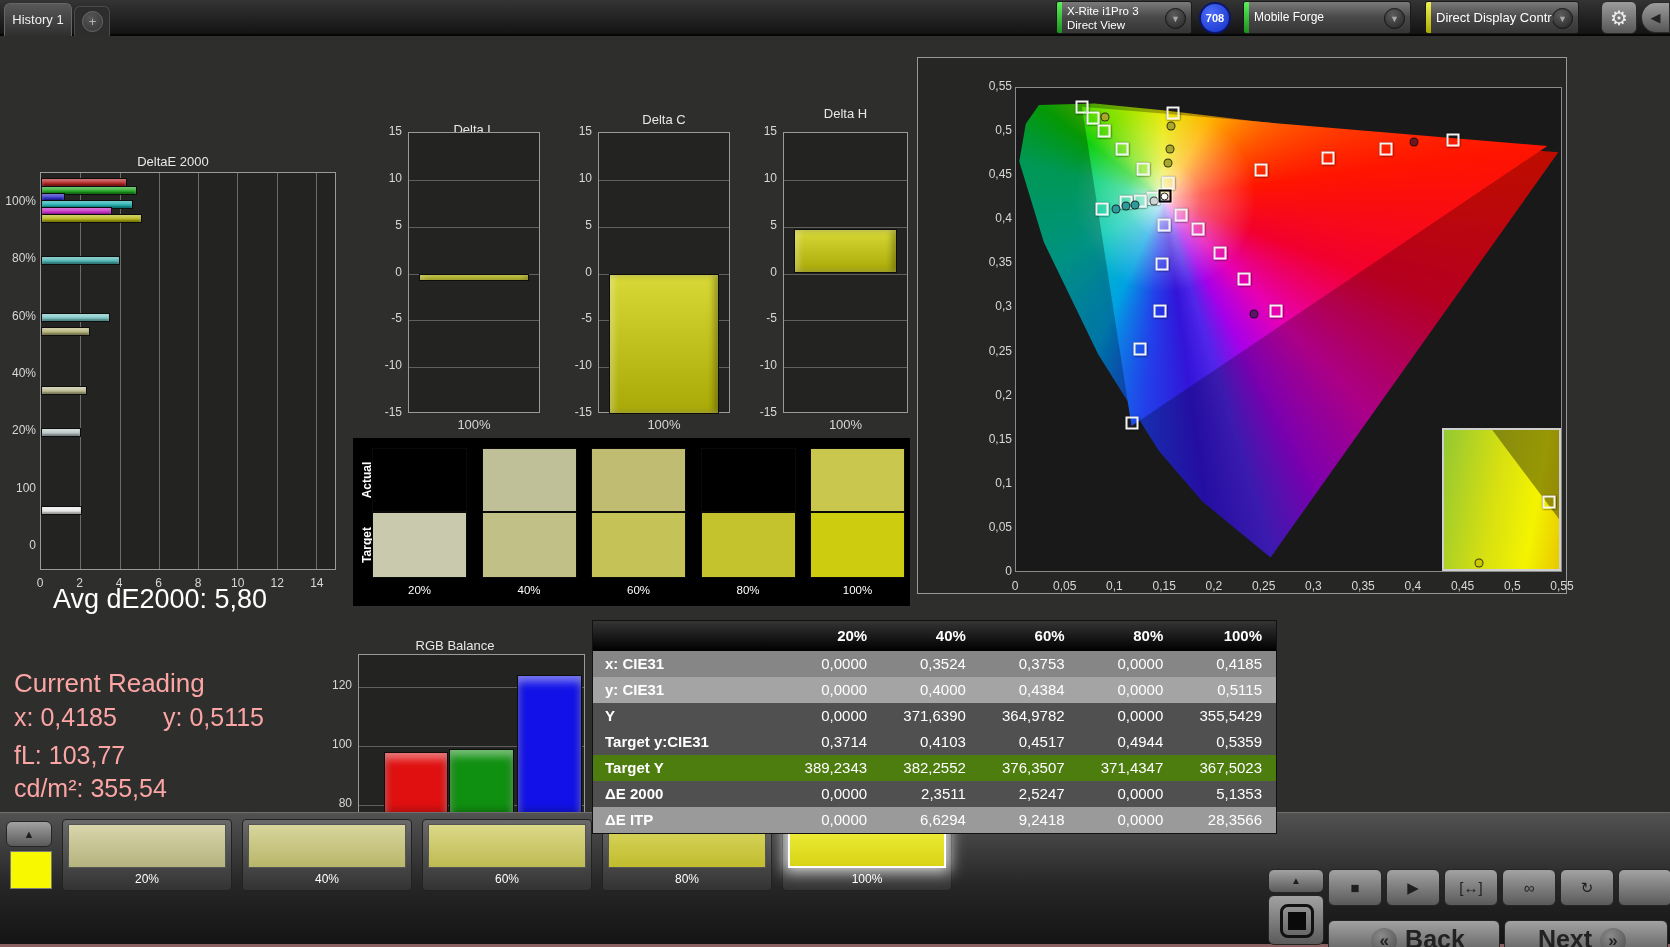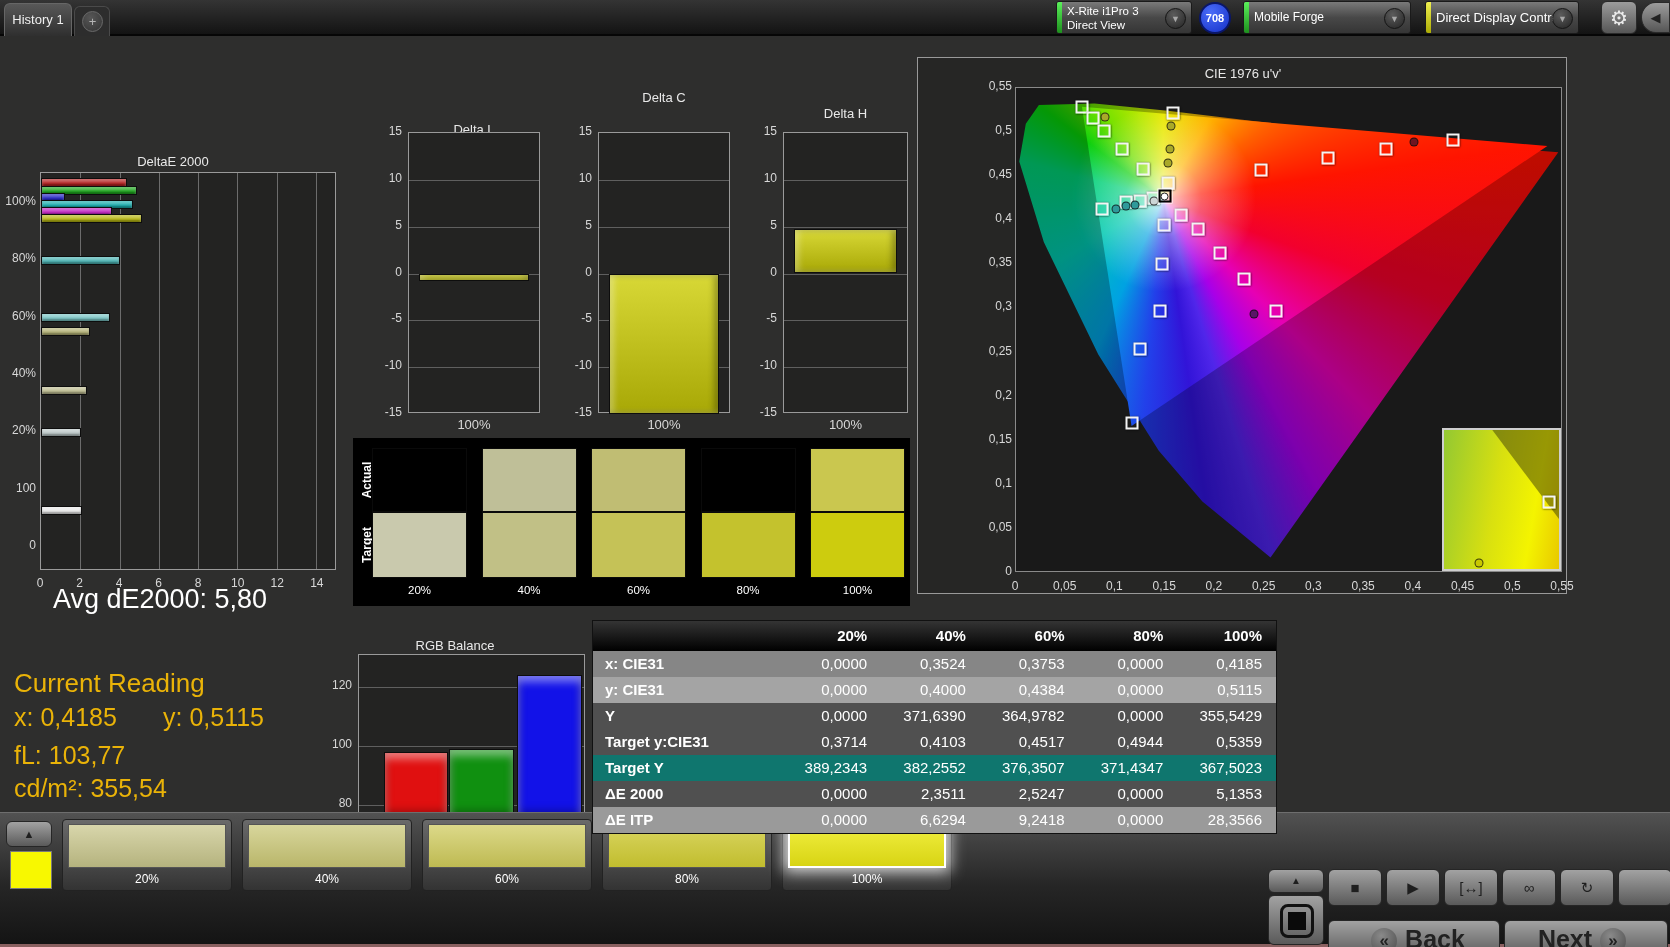--- a/index.html
+++ b/index.html
@@ -87,21 +87,21 @@
         background:#fff; border:1px solid #222; transform:translate(-50%,-50%); }
   .dot { position:absolute; width:9px; height:9px; border-radius:50%; border:1.5px solid rgba(10,10,10,0.75);
         transform:translate(-50%,-50%); }
   #cie-inset { position:absolute; left:426px; top:340px; width:119px; height:143px; border:2px solid #cfcfcf;
         background:linear-gradient(100deg, #93c832, #d8e010 45%, #f4f400 75%, #e8c800 100%); }
   #cie-inset .shade { position:absolute; inset:0; clip-path:polygon(42% 0, 100% 0, 100% 64%);
         background:rgba(60,60,8,0.5); }
 
   
   .stat-big { position:absolute; width:320px; text-align:center; font-size:27px; color:#fff; }
-  .stat-med { position:absolute; font-size:25px; color:#eab308; }
+  .stat-med { position:absolute; font-size:25px; color:#fca5a5; }
 
   
   #dtable { position:absolute; left:592px; top:620px; width:685px; z-index:5;
             border:1px solid #111; background:#151515; }
   .trow { display:flex; height:26px; }
   .trow.head { height:30px; background:linear-gradient(#343434,#000); }
   .tcell { font-size:15px; line-height:26px; color:#fff; padding-right:14px; text-align:right;
            white-space:nowrap; overflow:hidden; }
   .trow.head .tcell { font-weight:bold; line-height:30px; font-size:15px; }
   .tcell.lab { width:190px; text-align:left; padding-left:12px; font-weight:bold; }
@@ -221,21 +221,21 @@
         <div class="vbar" style="left: 8%; width: 84%; top: 140.5px; height: 7.49333px; background: linear-gradient(rgb(216, 216, 54), rgb(168, 168, 6));"></div>
       </div>
       <div class="tick" style="left: 368px; top: 124px; width: 34px; text-align: right;">15</div>
       <div class="tick" style="left: 368px; top: 170.833px; width: 34px; text-align: right;">10</div>
       <div class="tick" style="left: 368px; top: 217.667px; width: 34px; text-align: right;">5</div>
       <div class="tick" style="left: 368px; top: 264.5px; width: 34px; text-align: right;">0</div>
       <div class="tick" style="left: 368px; top: 311.333px; width: 34px; text-align: right;">-5</div>
       <div class="tick" style="left: 368px; top: 358.167px; width: 34px; text-align: right;">-10</div>
       <div class="tick" style="left: 368px; top: 405px; width: 34px; text-align: right;">-15</div>
       <div class="tick" style="left: 388px; top: 417px; width: 172px; text-align: center; font-size: 13px;">100%</div>
-      <div class="ctitle" style="left: 568px; top: 90px; width: 192px;">Delta C</div>
+      <div class="ctitle" style="left: 568px; top: 112px; width: 192px;">Delta C</div>
       <div class="plot" style="left: 598px; top: 132px; width: 132px; height: 281px;">
         <div class="grid-h" style="top: 46.8333px;"></div>
         <div class="grid-h" style="top: 93.6667px;"></div>
         <div class="grid-h" style="top: 140.5px;"></div>
         <div class="grid-h" style="top: 187.333px;"></div>
         <div class="grid-h" style="top: 234.167px;"></div>
         <div class="vbar" style="left: 8%; width: 84%; top: 140.5px; height: 140.5px; background: linear-gradient(rgb(216, 216, 54), rgb(168, 168, 6));"></div>
       </div>
       <div class="tick" style="left: 558px; top: 124px; width: 34px; text-align: right;">15</div>
       <div class="tick" style="left: 558px; top: 170.833px; width: 34px; text-align: right;">10</div>
@@ -278,21 +278,20 @@
       <div class="strip-lab" style="left: 238px; top: 146px;">60%</div>
       <div class="strip-cell" style="left: 347.5px; top: 10px; height: 64px; background: rgb(0, 0, 0);"></div>
       <div class="strip-cell" style="left: 347.5px; top: 74px; height: 66px; background: rgb(196, 194, 45);"></div>
       <div class="strip-lab" style="left: 347.5px; top: 146px;">80%</div>
       <div class="strip-cell" style="left: 457px; top: 10px; height: 64px; background: rgb(202, 199, 79);"></div>
       <div class="strip-cell" style="left: 457px; top: 74px; height: 66px; background: rgb(205, 204, 14);"></div>
       <div class="strip-lab" style="left: 457px; top: 146px;">100%</div>
     </div>
 
   <div id="cie-panel">
-    <div class="ctitle" style="left:0; top:8px; width:650px;">CIE 1976 u'v'</div>
     <div id="cie-plot">
       <div class="cie-colors" id="cie-horseshoe"></div>
       <div class="cie-colors" id="cie-triangle"></div>
       <div id="cie-markers">
           <div class="sq" style="left: 66.187px; top: 18.915px;"></div>
           <div class="sq" style="left: 77.127px; top: 30.07px;"></div>
           <div class="sq" style="left: 88.067px; top: 43.165px;"></div>
           <div class="sq" style="left: 106.118px; top: 61.11px;"></div>
           <div class="sq" style="left: 126.904px; top: 80.995px;"></div>
           <div class="sq" style="left: 156.989px; top: 25.22px;"></div>
@@ -422,21 +421,21 @@
         <div class="tcell val">355,5429</div>
       </div>
       <div class="trow" style="background: rgb(80, 80, 80);">
         <div class="tcell lab">Target y:CIE31</div>
         <div class="tcell val">0,3714</div>
         <div class="tcell val">0,4103</div>
         <div class="tcell val">0,4517</div>
         <div class="tcell val">0,4944</div>
         <div class="tcell val">0,5359</div>
       </div>
-      <div class="trow" style="background: #0f766e;">
+      <div class="trow" style="background: #4d7c0f;">
         <div class="tcell lab">Target Y</div>
         <div class="tcell val">389,2343</div>
         <div class="tcell val">382,2552</div>
         <div class="tcell val">376,3507</div>
         <div class="tcell val">371,4347</div>
         <div class="tcell val">367,5023</div>
       </div>
       <div class="trow" style="background: rgb(80, 80, 80);">
         <div class="tcell lab">ΔE 2000</div>
         <div class="tcell val">0,0000</div>

